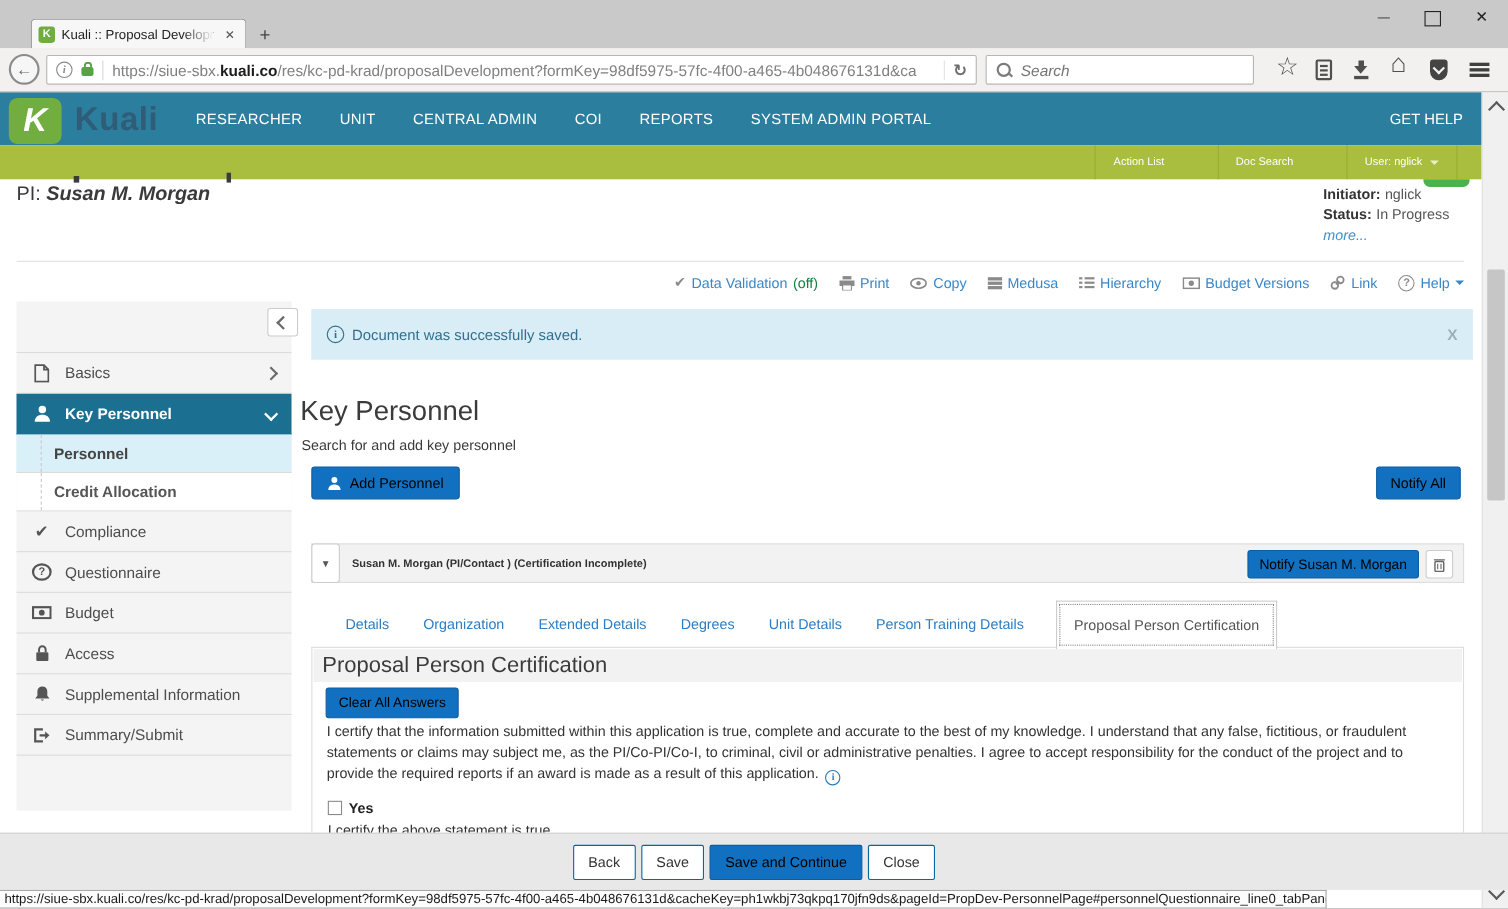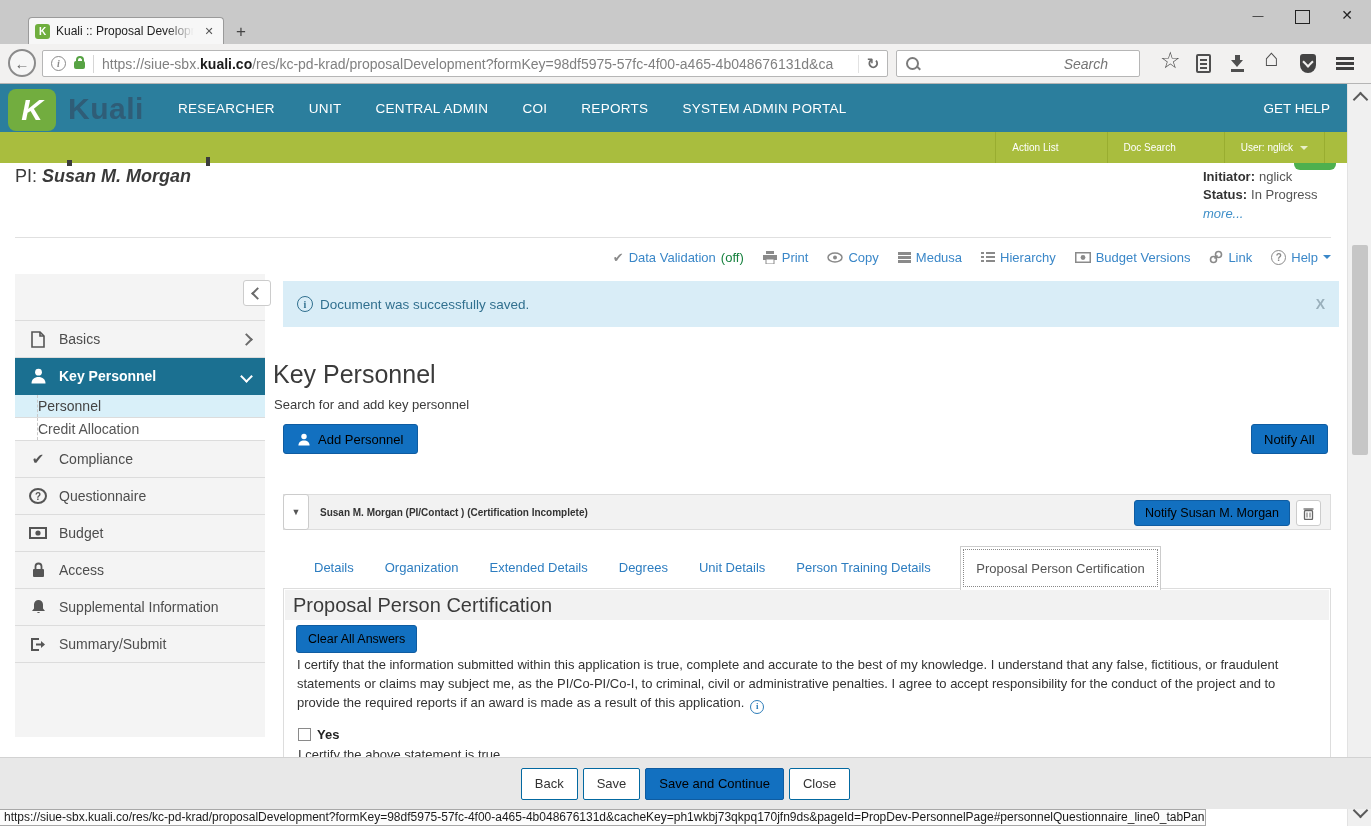--- a/index.html
+++ b/index.html
@@ -38,21 +38,21 @@
   .urlsep{width:1px;height:18px;background:#d6d6d6;margin-right:8px;flex:none;}
   .urltext{font-size:14px;color:#808080;white-space:nowrap;overflow:hidden;flex:1;}
   .urltext b{color:#1c1c1c;font-weight:bold;}
   .reload{flex:none;width:28px;text-align:center;color:#6d6d6d;font-size:15px;border-left:1px solid #e2e2e2;}
   .reload::before{content:"↻";font-weight:bold;}
   .searchbar{left:896px;top:50px;width:244px;height:27px;background:#fff;border:1px solid #b6b6b6;border-radius:2px;
        box-sizing:border-box;display:flex;align-items:center;}
   .mag{width:9px;height:9px;border:2px solid #7b7b7b;border-radius:50%;position:relative;margin:0 7px 0 9px;flex:none;}
   .mag::after{content:"";position:absolute;left:8px;top:8px;width:5px;height:2px;background:#7b7b7b;transform:rotate(45deg);}
   .searchinput{border:none;outline:none;font-size:14px;font-style:italic;color:#8b5cf6;width:180px;background:transparent;
-       font-family:"Liberation Sans",sans-serif;text-align:right;}
+       font-family:"Liberation Sans",sans-serif;}
   .bicon{top:51px;color:#4f4f4f;font-size:21px;line-height:24px;}
   .staricon::before{content:"☆";font-size:23px;}
   .clipicon{width:15px;height:19px;border:2px solid #4f4f4f;border-radius:2px;top:54px;box-sizing:border-box;position:absolute;}
   .clipicon::before{content:"";position:absolute;left:2px;top:3px;width:7px;height:2px;background:#4f4f4f;box-shadow:0 4px 0 #4f4f4f,0 8px 0 #4f4f4f;}
   .dlicon{top:55px;position:absolute;width:14px;height:14px;}
   .dlicon::before{content:"";position:absolute;left:4px;top:0;width:5px;height:6px;background:#4f4f4f;}
   .dlicon::after{content:"";position:absolute;left:0;top:5px;border-left:6.5px solid transparent;border-right:6.5px solid transparent;border-top:7px solid #4f4f4f;}
   .dlbase{position:absolute;left:0;top:14px;width:13px;height:2.5px;background:#4f4f4f;}
   .homeicon::before{content:"⌂";font-size:24px;font-weight:bold;}
   .shieldicon{top:54px;position:absolute;width:16px;height:19px;background:#444;border-radius:3px 3px 8px 8px;}
@@ -109,21 +109,21 @@
   .chev{display:inline-block;width:7px;height:7px;border-right:2px solid #6b6b6b;border-bottom:2px solid #6b6b6b;}
   .chev.right{transform:rotate(-45deg);} .chev.down{transform:rotate(45deg);} .chev.left{transform:rotate(135deg);}
   .srow{height:37px;display:flex;align-items:center;border-bottom:1px solid #dcdcdc;padding:0 14px;box-sizing:border-box;
        font-size:14px;color:#4d4d4d;gap:12px;position:relative;}
   .sspacer{height:46px;border-bottom:1px solid #dcdcdc;}
   .srow .sicon{width:18px;display:flex;justify-content:center;flex:none;}
   .srow .slabel{flex:1;white-space:nowrap;}
   .srow .schev{margin-left:auto;}
   .srow.active{background:#1b7091;color:#fff;font-weight:bold;border-bottom:1px solid #1b7091;}
   .srow.active .chev{border-color:#fff;}
-  .ssub{height:23px;padding-left:23px;font-size:14px;color:#555;}
+  .ssub{height:35px;padding-left:34px;font-size:14px;color:#555;font-weight:bold;}
   .ssub::before{content:"";position:absolute;left:22px;top:0;bottom:0;border-left:1px dashed #c9c9c9;}
   .ssub.selected{background:#d9f0f9;color:#444;}
   .checkglyph2::before{content:"✔";color:#555;font-size:15px;font-weight:bold;}
   .qcircle2{width:16px;height:16px;border:2px solid #555;border-radius:50%;box-sizing:border-box;display:inline-flex;
        align-items:center;justify-content:center;color:#555;font-size:10px;font-weight:bold;}
   .qcircle2::before{content:"?";}
 
   
   .notifbar{left:283px;top:281px;width:1056px;height:46px;background:#d9edf7;display:flex;align-items:center;
        font-size:13.5px;color:#31708f;padding:0 14px;box-sizing:border-box;gap:7px;}

